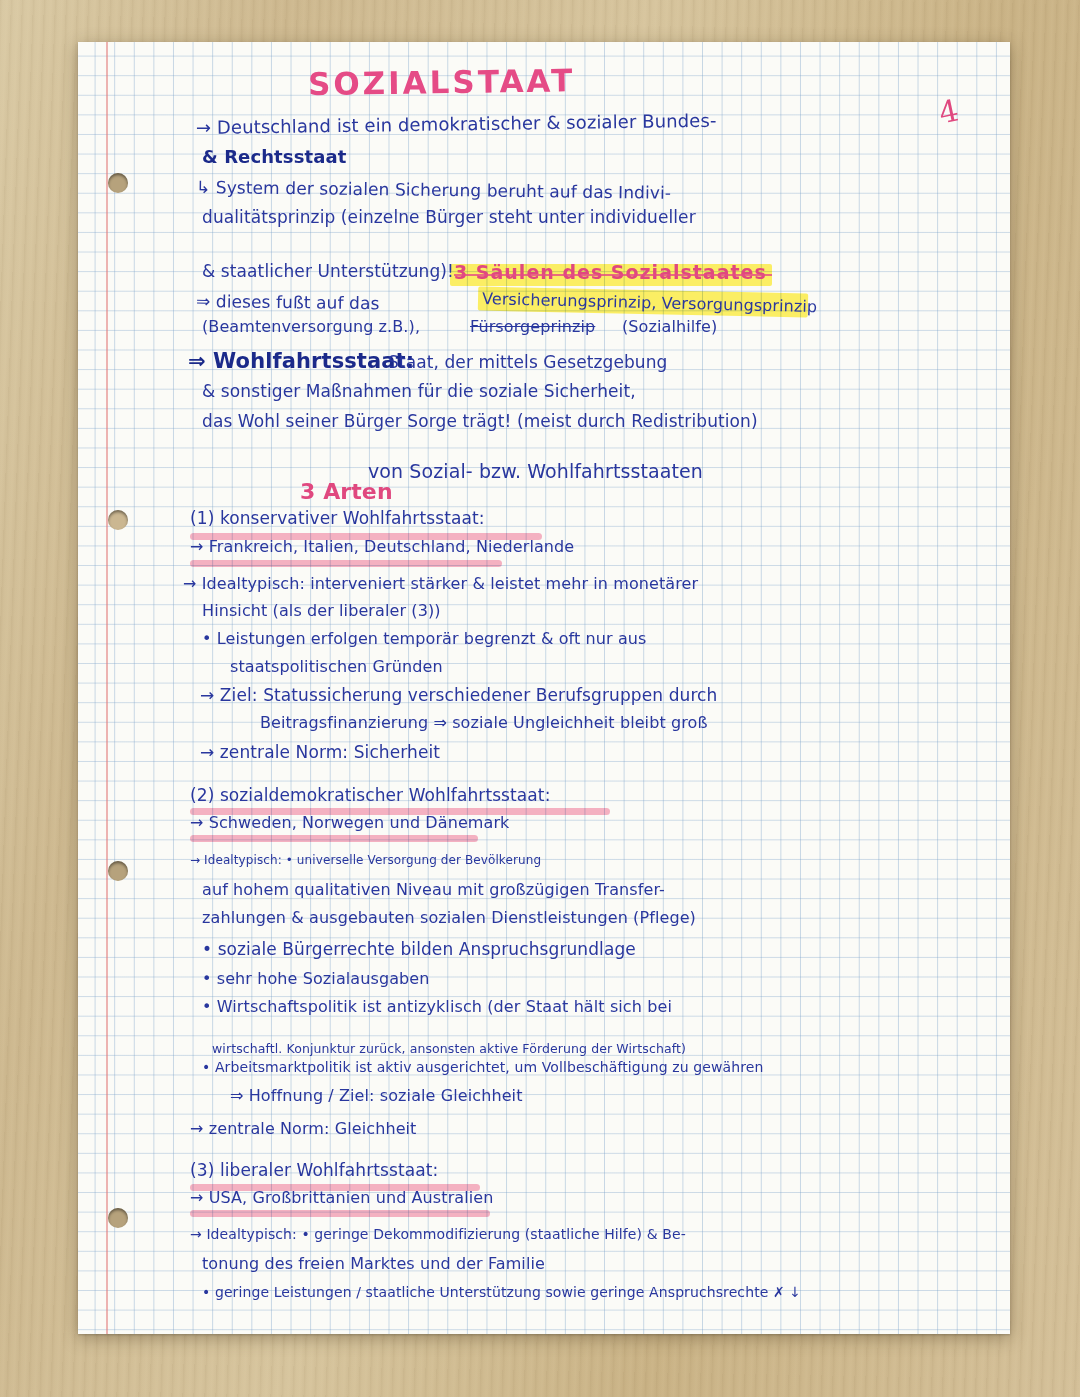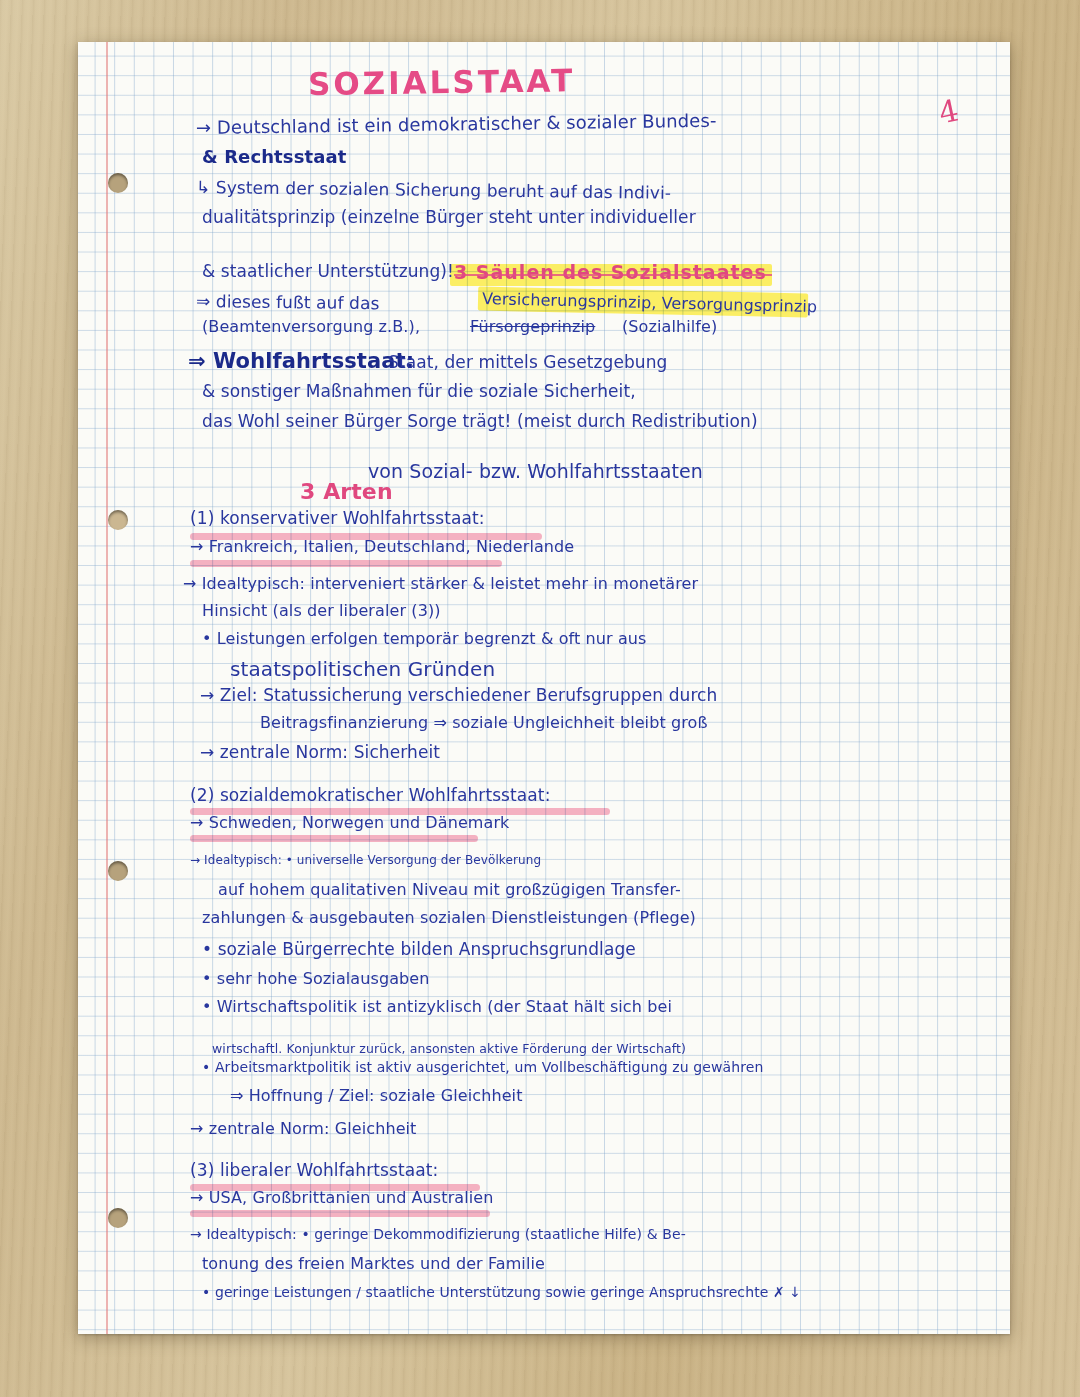--- a/index.html
+++ b/index.html
@@ -188,29 +188,29 @@
       <div class="hw" style="left:124px; top:371px; font-size:17px;">das Wohl seiner Bürger Sorge trägt! (meist durch Redistribution)</div>
 
       <div class="hw pink big" style="left:222px; top:417px; font-weight:700;">3 Arten</div>
       <div class="hw" style="left:290px; top:420px; font-size:19px;">von Sozial- bzw. Wohlfahrtsstaaten</div>
 
       <div class="hw" style="left:112px; top:468px; font-size:17px;">(1) konservativer Wohlfahrtsstaat:</div>
       <div class="hw" style="left:112px; top:497px; font-size:16px;">→ Frankreich, Italien, Deutschland, Niederlande</div>
       <div class="hw" style="left:105px; top:534px; font-size:16px;">→ Idealtypisch: interveniert stärker &amp; leistet mehr in monetärer</div>
       <div class="hw" style="left:124px; top:561px; font-size:16px;">Hinsicht (als der liberaler (3))</div>
       <div class="hw" style="left:124px; top:589px; font-size:16px;">• Leistungen erfolgen temporär begrenzt &amp; oft nur aus</div>
-      <div class="hw" style="left:152px; top:617px; font-size:20px;">staatspolitischen Gründen</div>
+      <div class="hw" style="left:152px; top:617px; font-size:16px;">staatspolitischen Gründen</div>
       <div class="hw" style="left:122px; top:645px; font-size:17px;">→ Ziel: Statussicherung verschiedener Berufsgruppen durch</div>
       <div class="hw" style="left:182px; top:673px; font-size:16px;">Beitragsfinanzierung ⇒ soziale Ungleichheit bleibt groß</div>
       <div class="hw" style="left:122px; top:702px; font-size:17px;">→ zentrale Norm: Sicherheit</div>
 
       <div class="hw" style="left:112px; top:745px; font-size:17px;">(2) sozialdemokratischer Wohlfahrtsstaat:</div>
       <div class="hw" style="left:112px; top:773px; font-size:16px;">→ Schweden, Norwegen und Dänemark</div>
       <div class="hw" style="left:112px; top:812px; font-size:12px;">→ Idealtypisch: • universelle Versorgung der Bevölkerung</div>
-      <div class="hw" style="left:124px; top:840px; font-size:16px;margin-left:16px;">auf hohem qualitativen Niveau mit großzügigen Transfer-</div>
+      <div class="hw" style="left:124px; top:840px; font-size:16px;">auf hohem qualitativen Niveau mit großzügigen Transfer-</div>
       <div class="hw" style="left:124px; top:868px; font-size:16px;">zahlungen &amp; ausgebauten sozialen Dienstleistungen (Pflege)</div>
       <div class="hw" style="left:124px; top:899px; font-size:17px;">• soziale Bürgerrechte bilden Anspruchsgrundlage</div>
       <div class="hw" style="left:124px; top:929px; font-size:16px;">• sehr hohe Sozialausgaben</div>
       <div class="hw" style="left:124px; top:957px; font-size:16px;">• Wirtschaftspolitik ist antizyklisch (der Staat hält sich bei</div>
       <div class="hw xsmall" style="left:134px; top:984px;">wirtschaftl. Konjunktur zurück, ansonsten aktive Förderung der Wirtschaft)</div>
       <div class="hw small" style="left:124px; top:1018px;">• Arbeitsmarktpolitik ist aktiv ausgerichtet, um Vollbeschäftigung zu gewähren</div>
       <div class="hw" style="left:152px; top:1046px; font-size:16px;">⇒ Hoffnung / Ziel: soziale Gleichheit</div>
       <div class="hw" style="left:112px; top:1079px; font-size:16px;">→ zentrale Norm: Gleichheit</div>
 
       <div class="hw" style="left:112px; top:1120px; font-size:17px;">(3) liberaler Wohlfahrtsstaat:</div>

